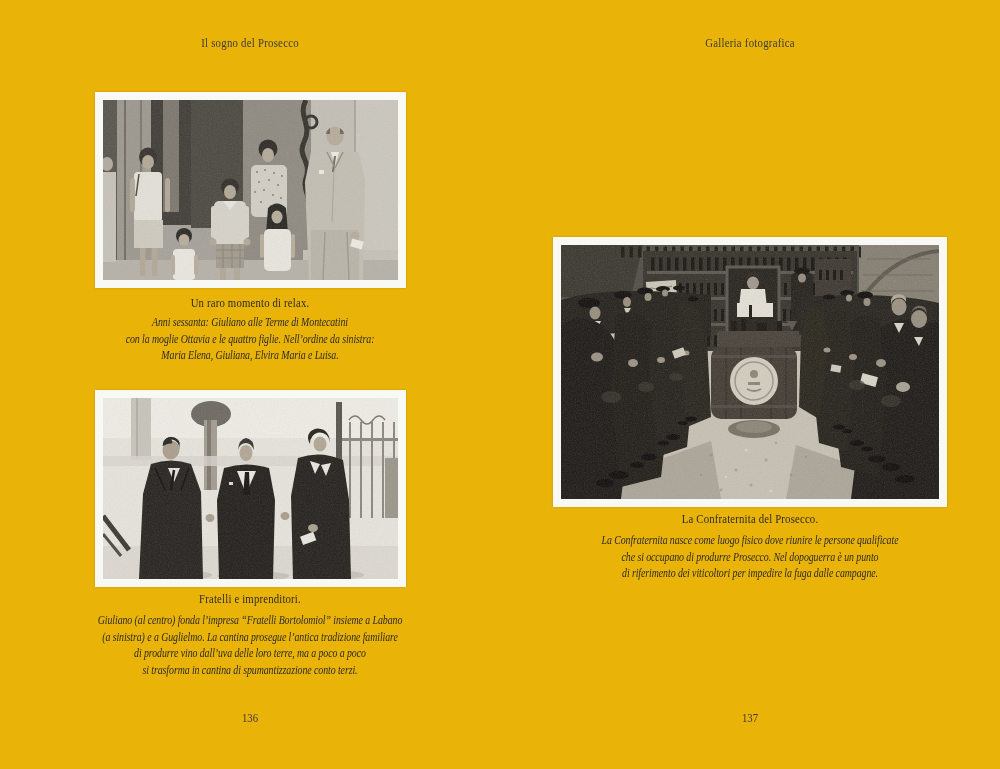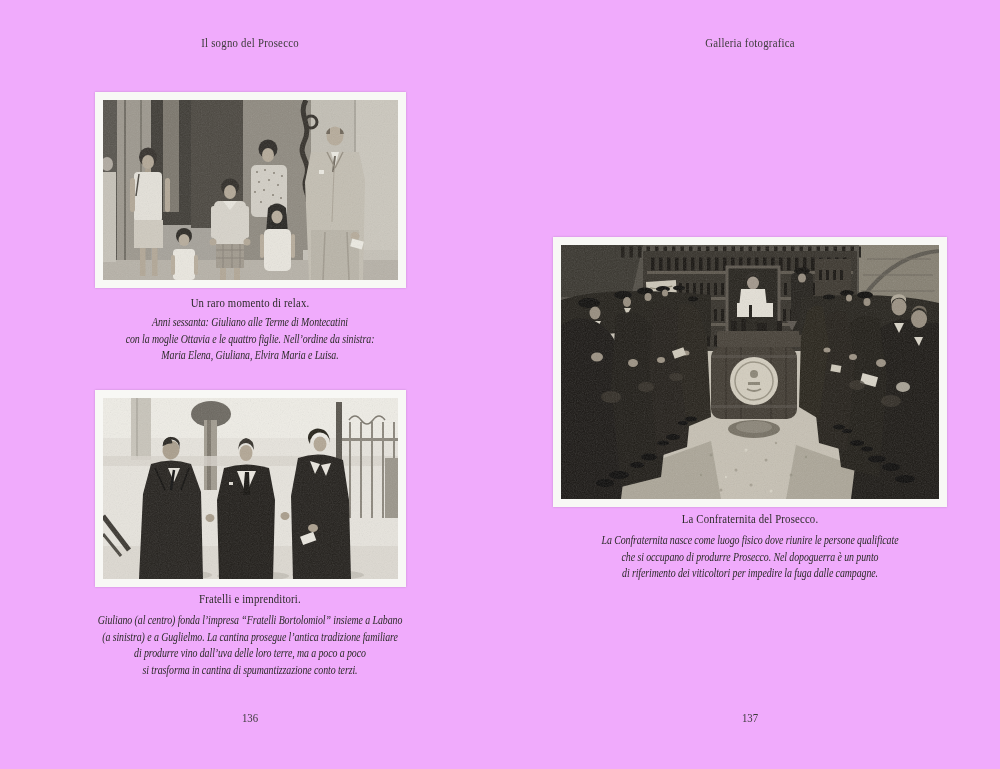--- a/index.html
+++ b/index.html
@@ -1,18 +1,18 @@
 <!DOCTYPE html>
 <html><head>
 <meta charset="utf-8">
 <style>
   html,body { margin:0; padding:0; background:#c7c7c7; }
   .spread {
     position:relative; width:1000px; height:769px;
-    background:#f0abfc; overflow:hidden;
+    background:#eab308; overflow:hidden;
     font-family:"Liberation Serif", serif;
     color:#2e2d2b;
   }
   .col { position:absolute; width:500px; text-align:center; }
   .scale { transform:scaleX(.86); transform-origin:50% 0; }
   .running-head { font-size:12.5px; letter-spacing:.3px; color:#3b3a38; }
   .cap-title { font-size:12.5px; letter-spacing:.2px; color:#2c2b29; }
   .cap-lines { font-style:italic; font-size:11.5px; line-height:16.5px; letter-spacing:-.1px; color:#2c2b29; }
   .page-number { font-size:12.5px; color:#3b3a38; }
   .photo-frame {

